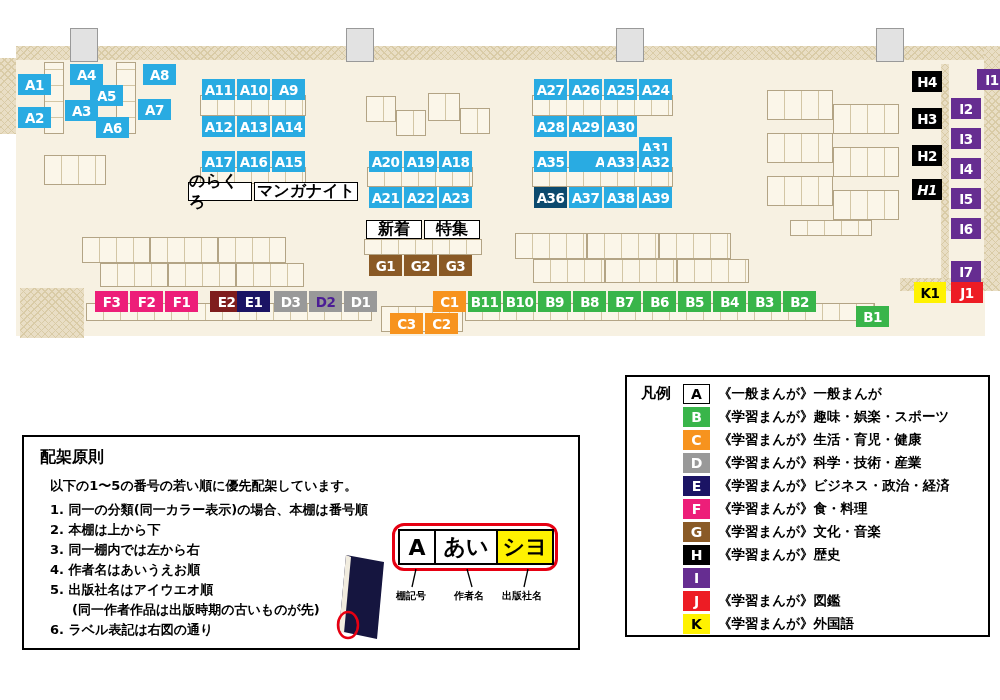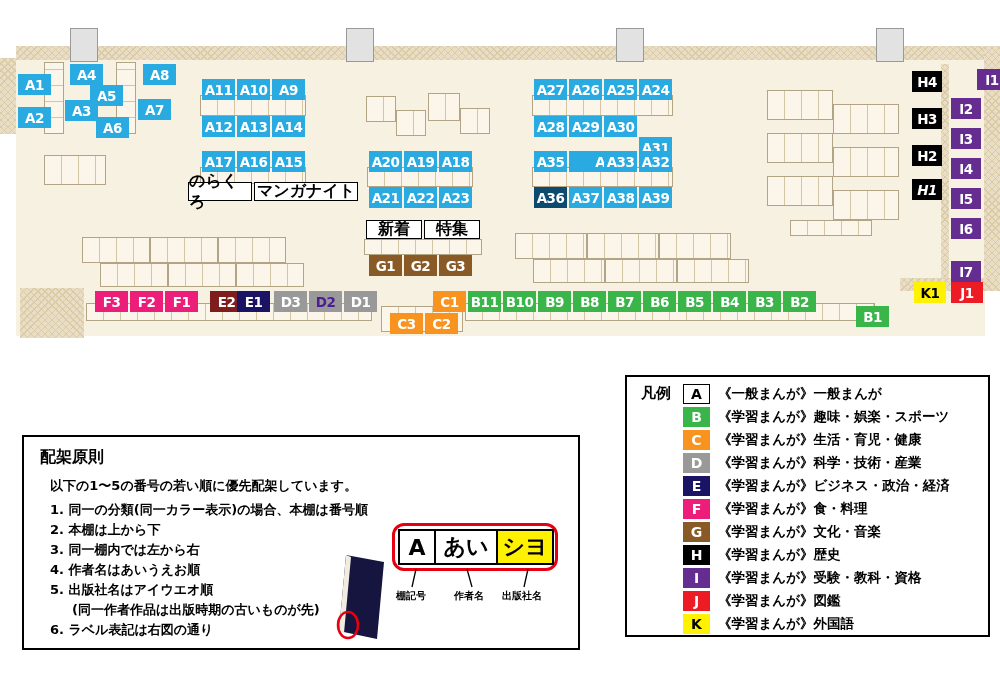--- a/index.html
+++ b/index.html
@@ -211,21 +211,20 @@
       <div class="legend-row">
         <span class="legend-chip" style="background: rgb(138, 90, 38); color: rgb(255, 255, 255);">G</span>
         <span class="legend-label">《学習まんが》文化・音楽</span>
       </div>
       <div class="legend-row">
         <span class="legend-chip" style="background: rgb(0, 0, 0); color: rgb(255, 255, 255);">H</span>
         <span class="legend-label">《学習まんが》歴史</span>
       </div>
       <div class="legend-row">
         <span class="legend-chip" style="background: rgb(102, 45, 145); color: rgb(255, 255, 255);">I</span>
-        <span class="legend-label">《学習まんが》受験・教科・資格</span>
       </div>
       <div class="legend-row">
         <span class="legend-chip" style="background: rgb(237, 28, 36); color: rgb(255, 255, 255);">J</span>
         <span class="legend-label">《学習まんが》図鑑</span>
       </div>
       <div class="legend-row">
         <span class="legend-chip" style="background: rgb(255, 242, 0); color: rgb(0, 0, 0);">K</span>
         <span class="legend-label">《学習まんが》外国語</span>
       </div>
     </div>

